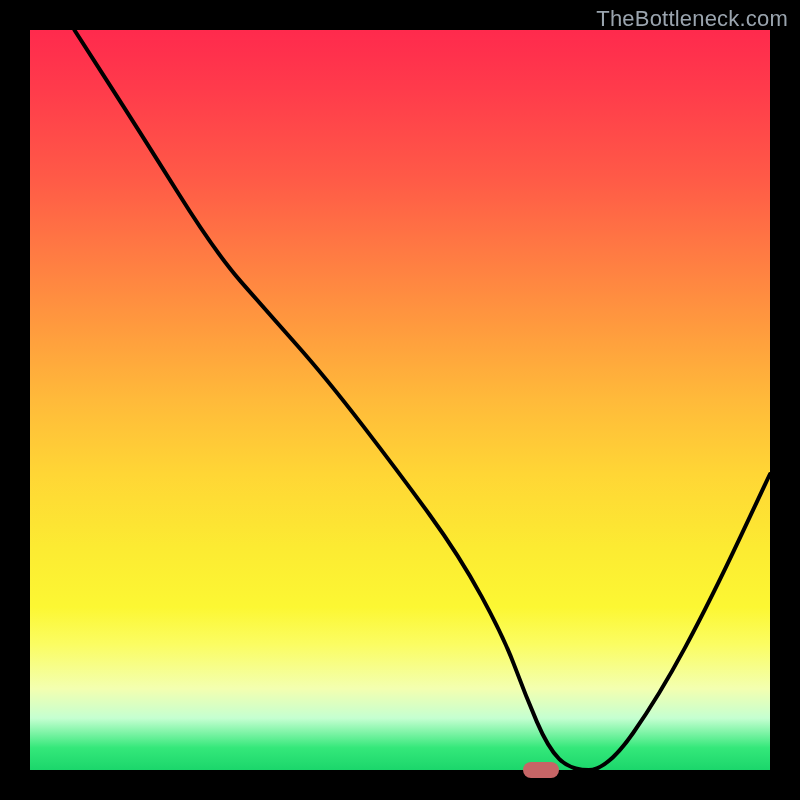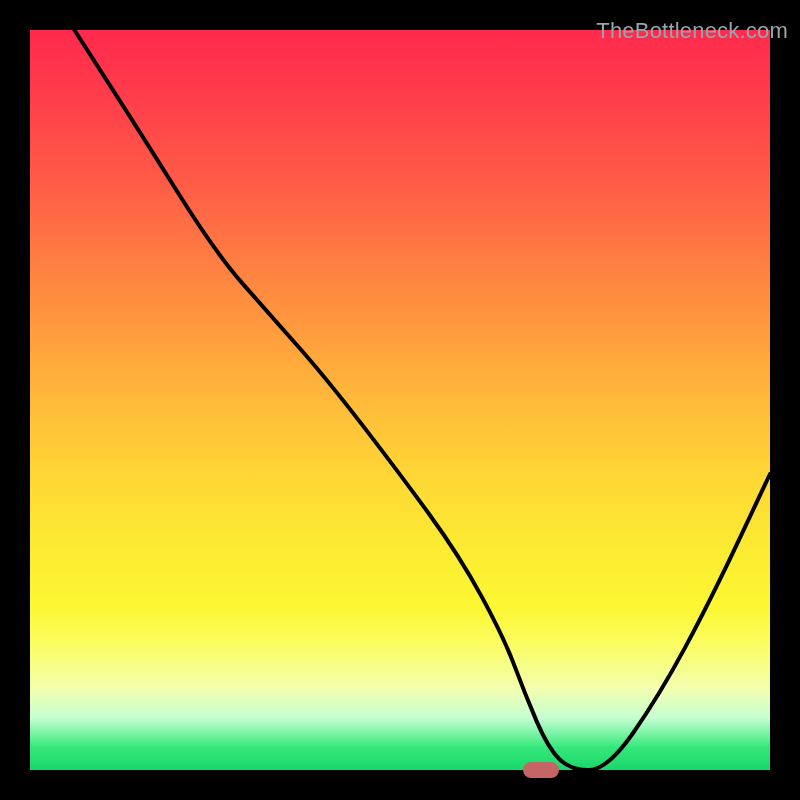--- a/index.html
+++ b/index.html
@@ -13,21 +13,20 @@
   }
   .watermark {
     position: absolute;
     top: 6px;
     right: 12px;
     color: #9aa4ae;
     font-size: 22px;
     font-weight: 400;
     letter-spacing: 0.2px;
     z-index: 10;
-    margin-top: 12px;
   }
   .plot-area {
     position: absolute;
     left: 30px;
     top: 30px;
     width: 740px;
     height: 740px;
     background: linear-gradient(to bottom,
       #ff2a4d 0%,
       #ff3b4b 8%,

